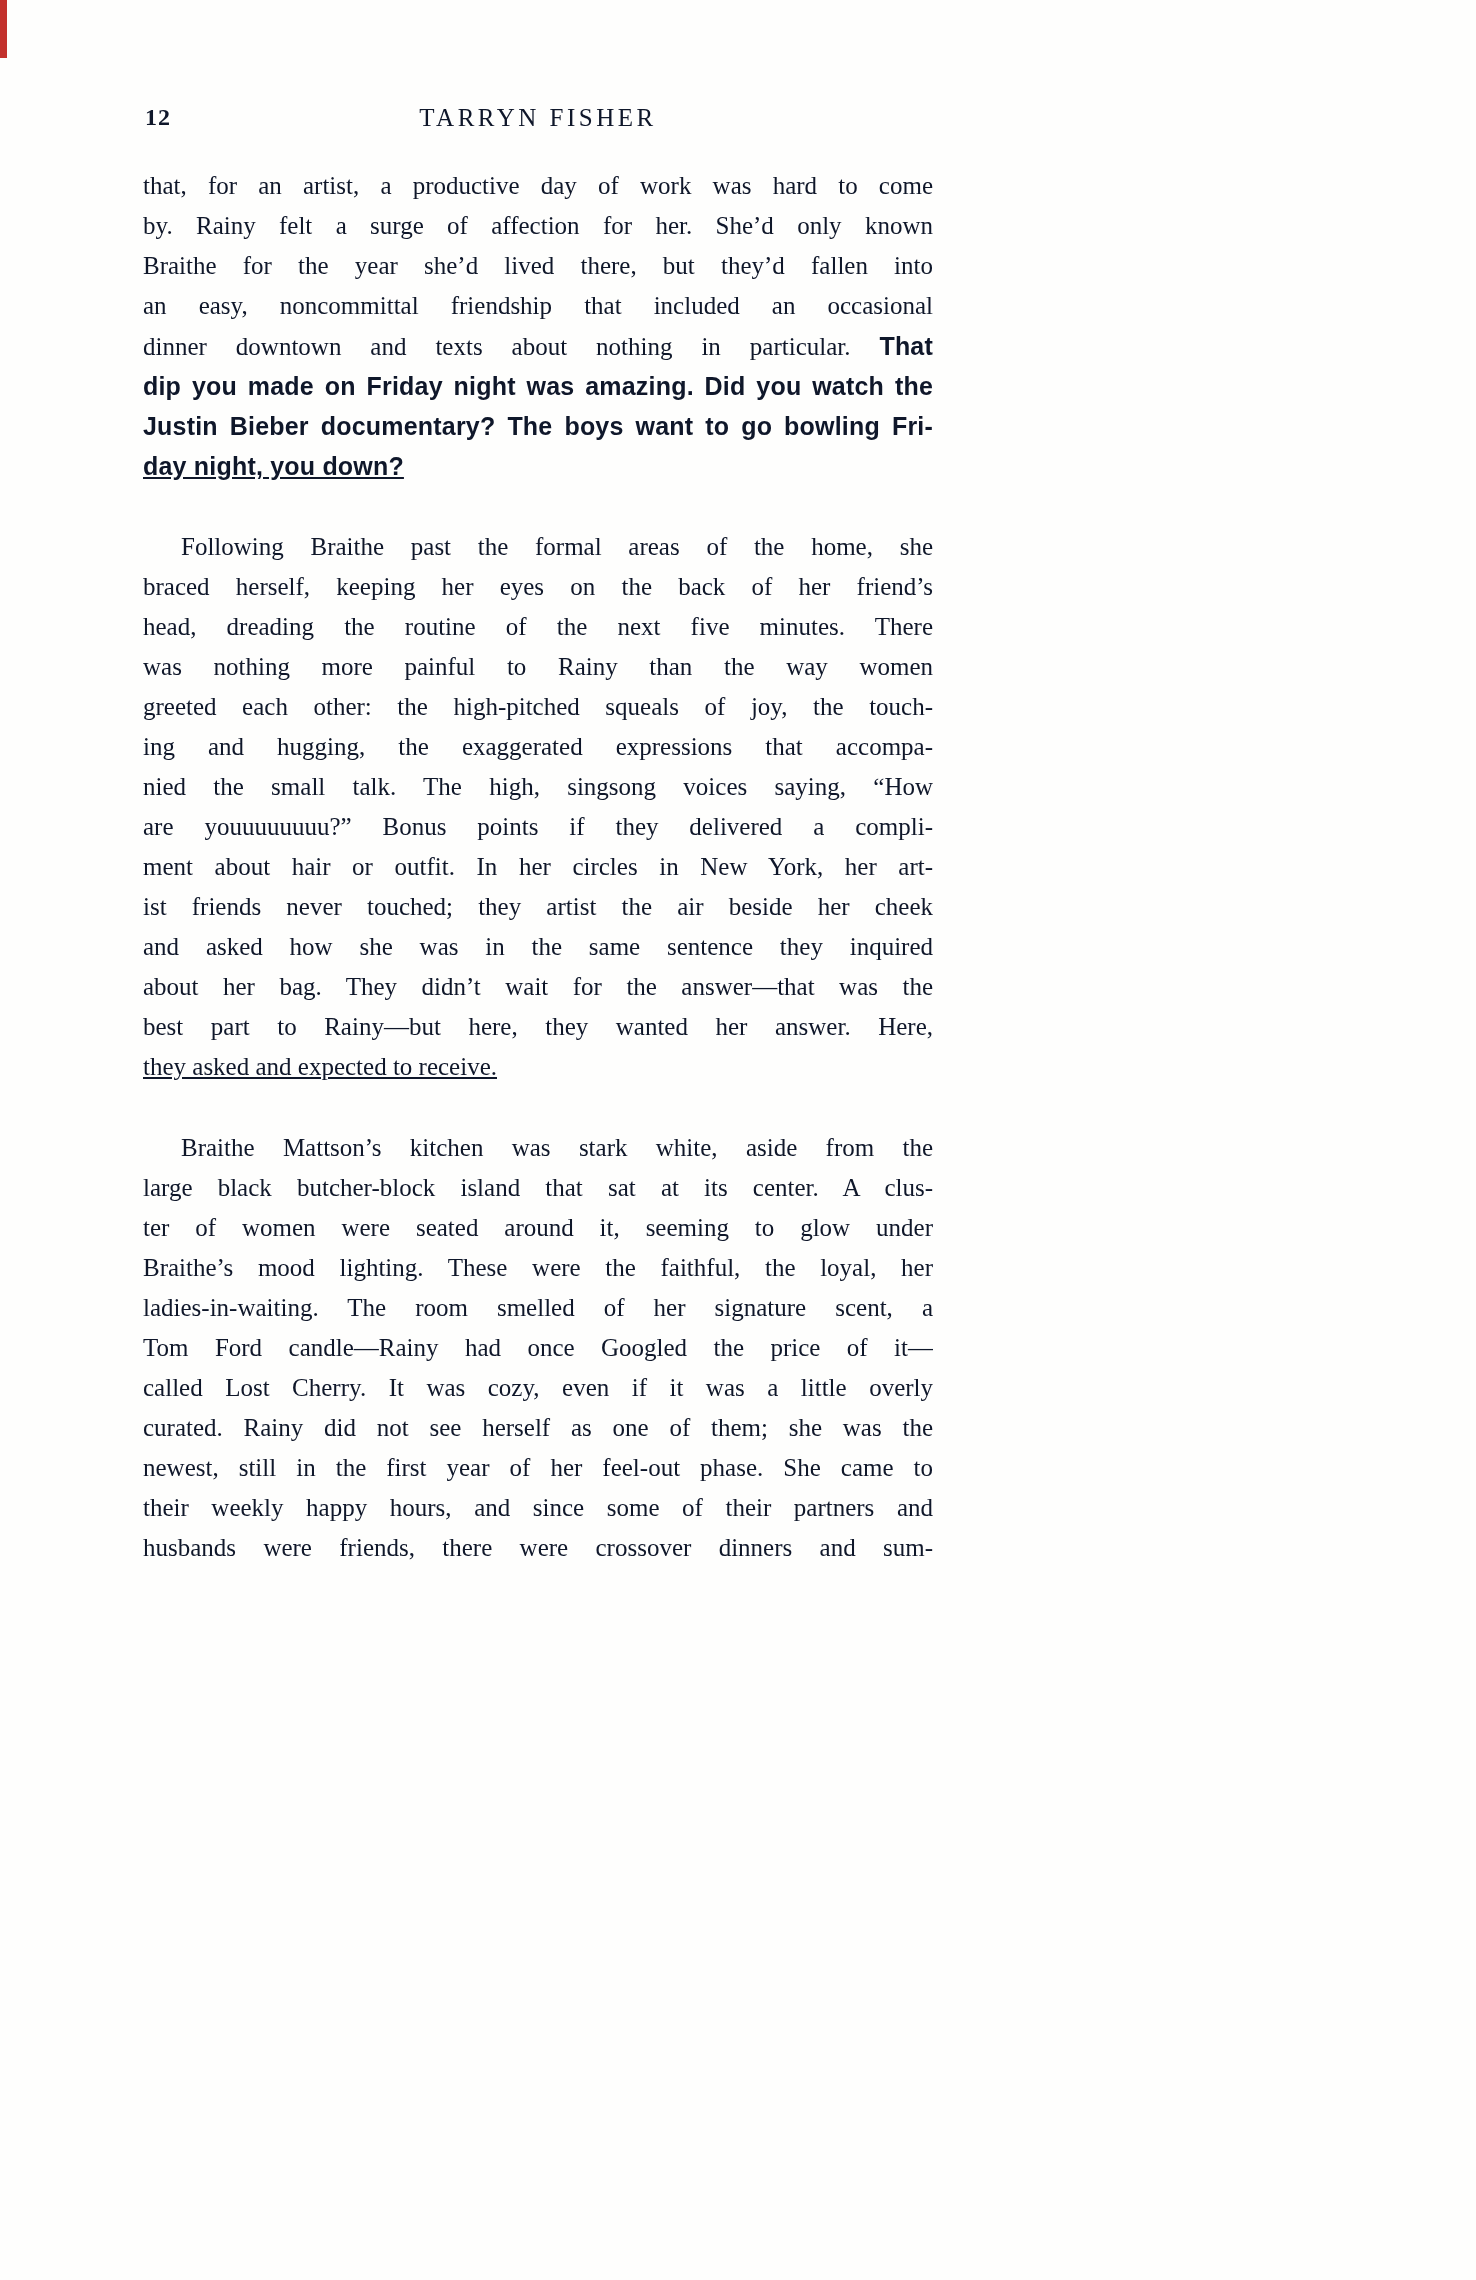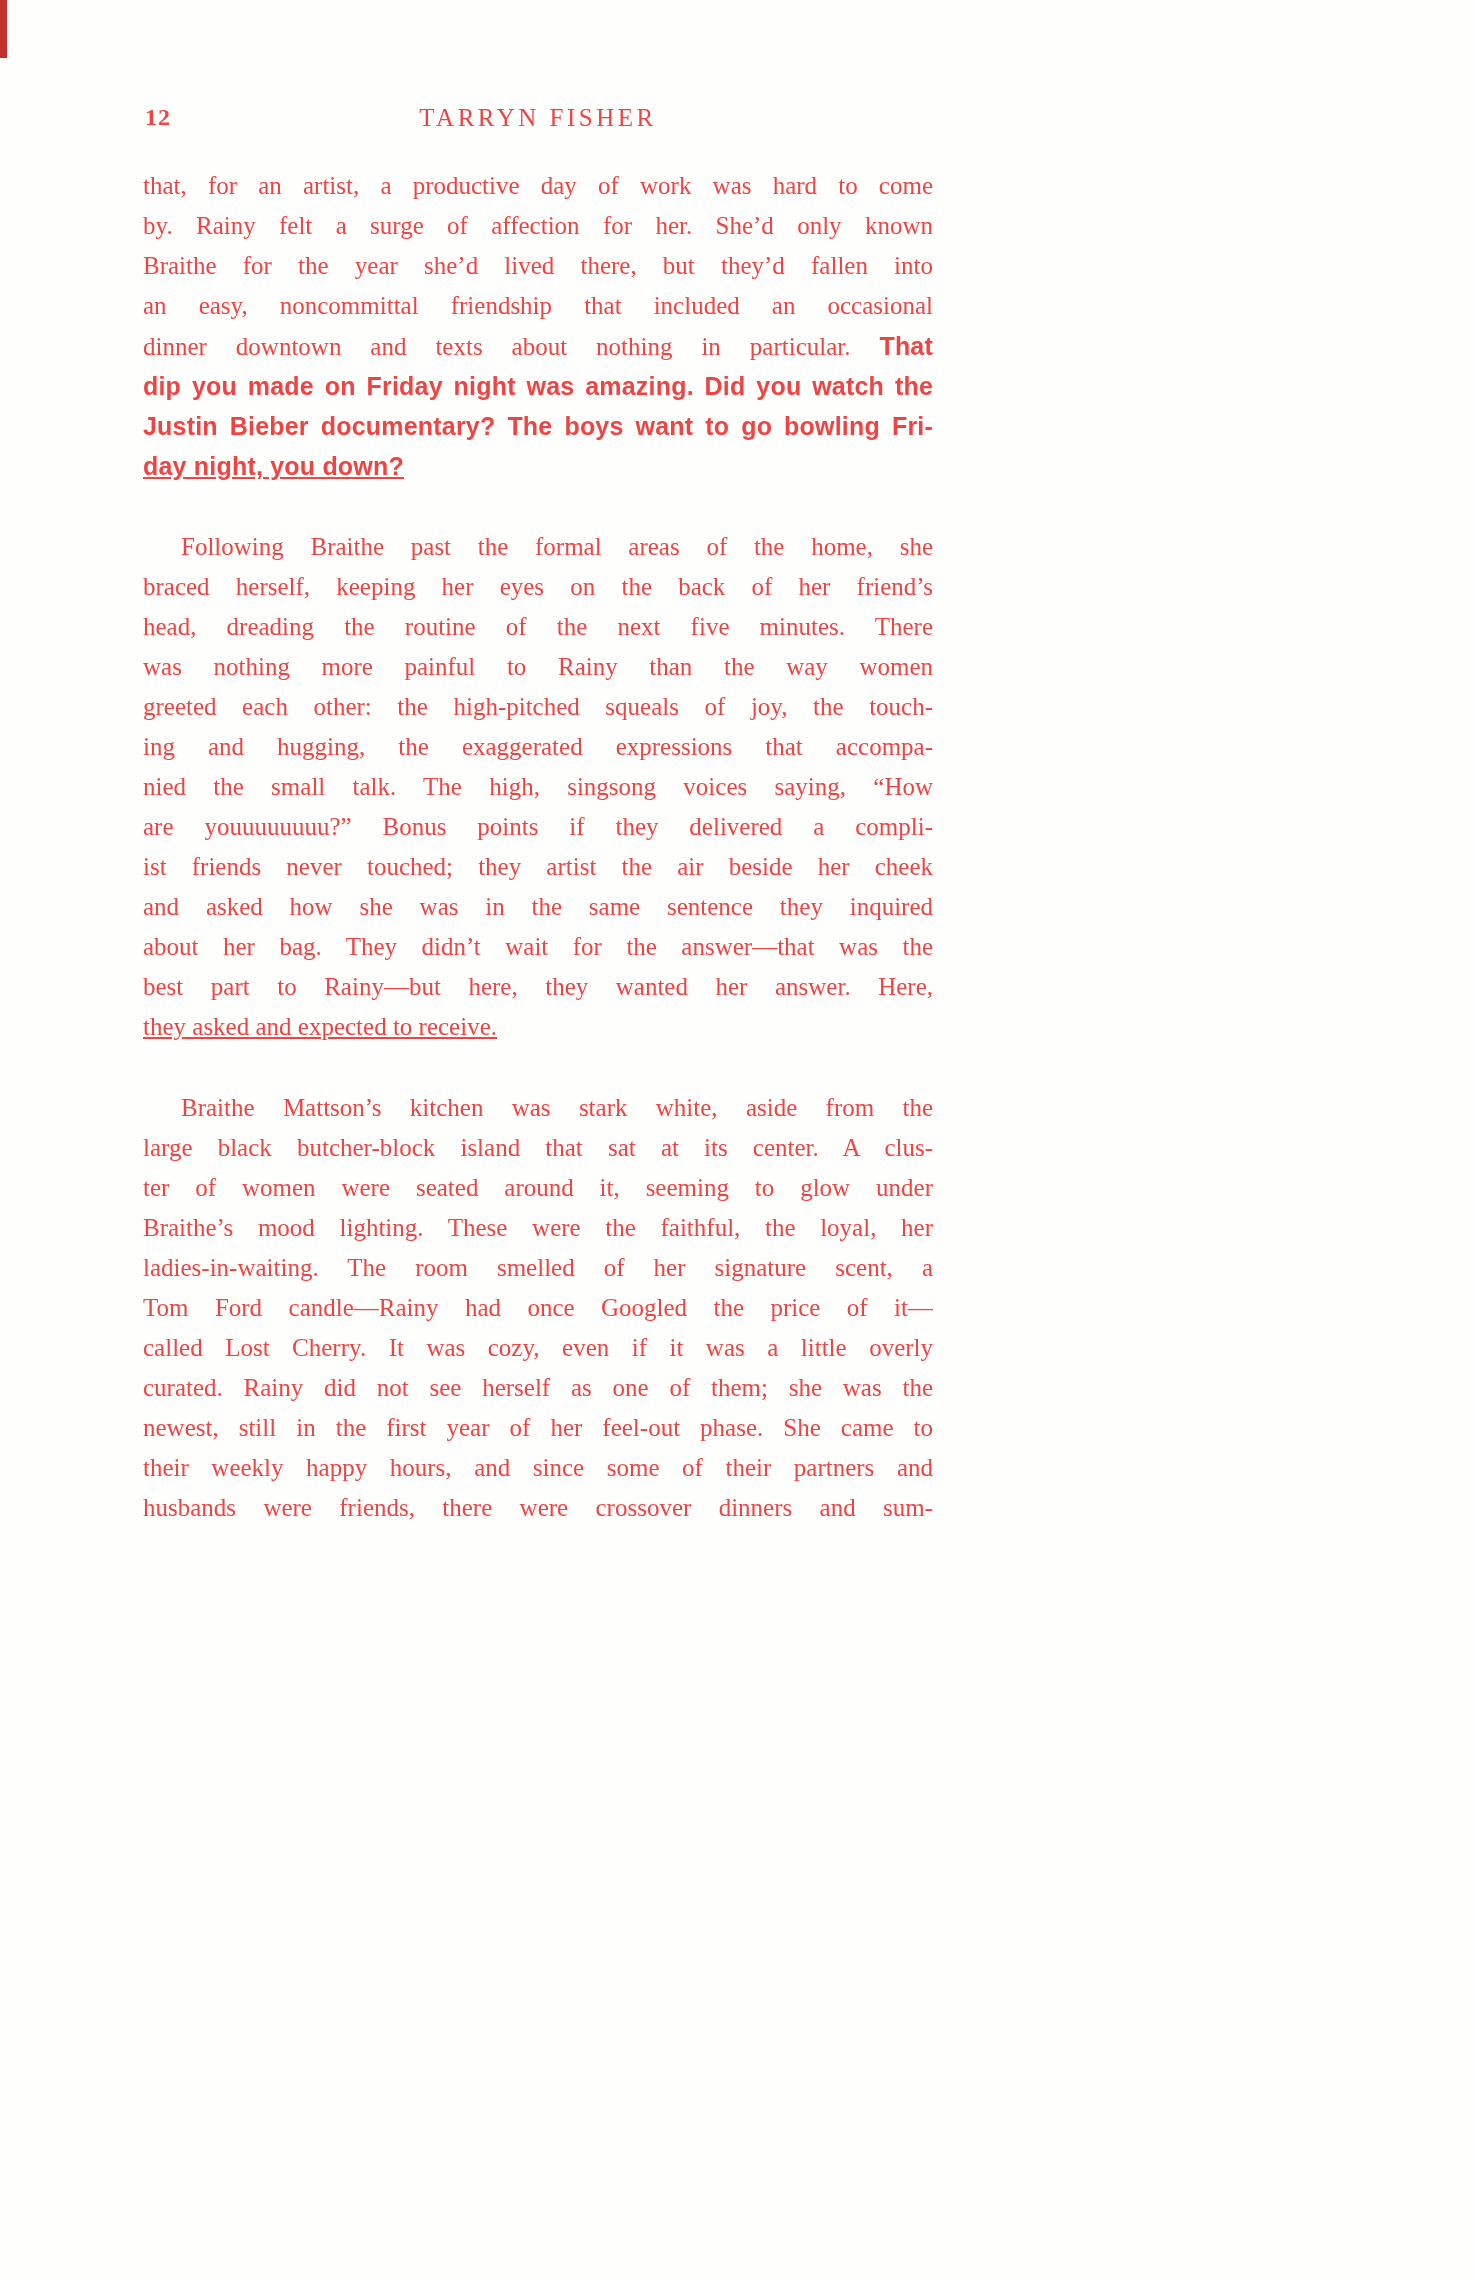--- a/index.html
+++ b/index.html
@@ -7,21 +7,21 @@
     width: 1476px;
     height: 2280px;
     background: #f4f4f2;
     font-family: "Liberation Serif", serif;
   }
   .scan-page {
     position: relative;
     width: 1476px;
     height: 2280px;
     background: #fefefd;
-    color: #ef4444;
+    color: #0f172a;
     overflow: hidden;
   }
   .red-strip {
     position: absolute;
     left: 0;
     top: 0;
     width: 7px;
     height: 58px;
     background: #c3312c;
   }
@@ -103,20 +103,21 @@
         <div class="line"><span class="seg-message">Justin Bieber documentary? The boys want to go bowling Fri-</span></div>
         <div class="line last-left"><span class="seg-message">day night, you down?</span></div>
         <div class="line indent"><span class="seg-serif">Following Braithe past the formal areas of the home, she</span></div>
         <div class="line"><span class="seg-serif">braced herself, keeping her eyes on the back of her friend’s</span></div>
         <div class="line"><span class="seg-serif">head, dreading the routine of the next five minutes. There</span></div>
         <div class="line"><span class="seg-serif">was nothing more painful to Rainy than the way women</span></div>
         <div class="line"><span class="seg-serif">greeted each other: the high-pitched squeals of joy, the touch-</span></div>
         <div class="line"><span class="seg-serif">ing and hugging, the exaggerated expressions that accompa-</span></div>
         <div class="line"><span class="seg-serif">nied the small talk. The high, singsong voices saying, “How</span></div>
         <div class="line"><span class="seg-serif">are </span><span class="seg-italic">youuuuuuuu?</span><span class="seg-serif">” Bonus points if they delivered a compli-</span></div>
+        <div class="line"><span class="seg-serif">ment about hair or outfit. In her circles in New York, her art-</span></div>
         <div class="line"><span class="seg-serif">ist friends never touched; they artist the air beside her cheek</span></div>
         <div class="line"><span class="seg-serif">and asked how she was in the same sentence they inquired</span></div>
         <div class="line"><span class="seg-serif">about her bag. They didn’t wait for the answer—that was the</span></div>
         <div class="line"><span class="seg-serif">best part to Rainy—but here, they wanted her answer. Here,</span></div>
         <div class="line last-left"><span class="seg-serif">they asked and expected to receive.</span></div>
         <div class="line indent"><span class="seg-serif">Braithe Mattson’s kitchen was stark white, aside from the</span></div>
         <div class="line"><span class="seg-serif">large black butcher-block island that sat at its center. A clus-</span></div>
         <div class="line"><span class="seg-serif">ter of women were seated around it, seeming to glow under</span></div>
         <div class="line"><span class="seg-serif">Braithe’s mood lighting. These were the faithful, the loyal, her</span></div>
         <div class="line"><span class="seg-serif">ladies-in-waiting. The room smelled of her signature scent, a</span></div>

